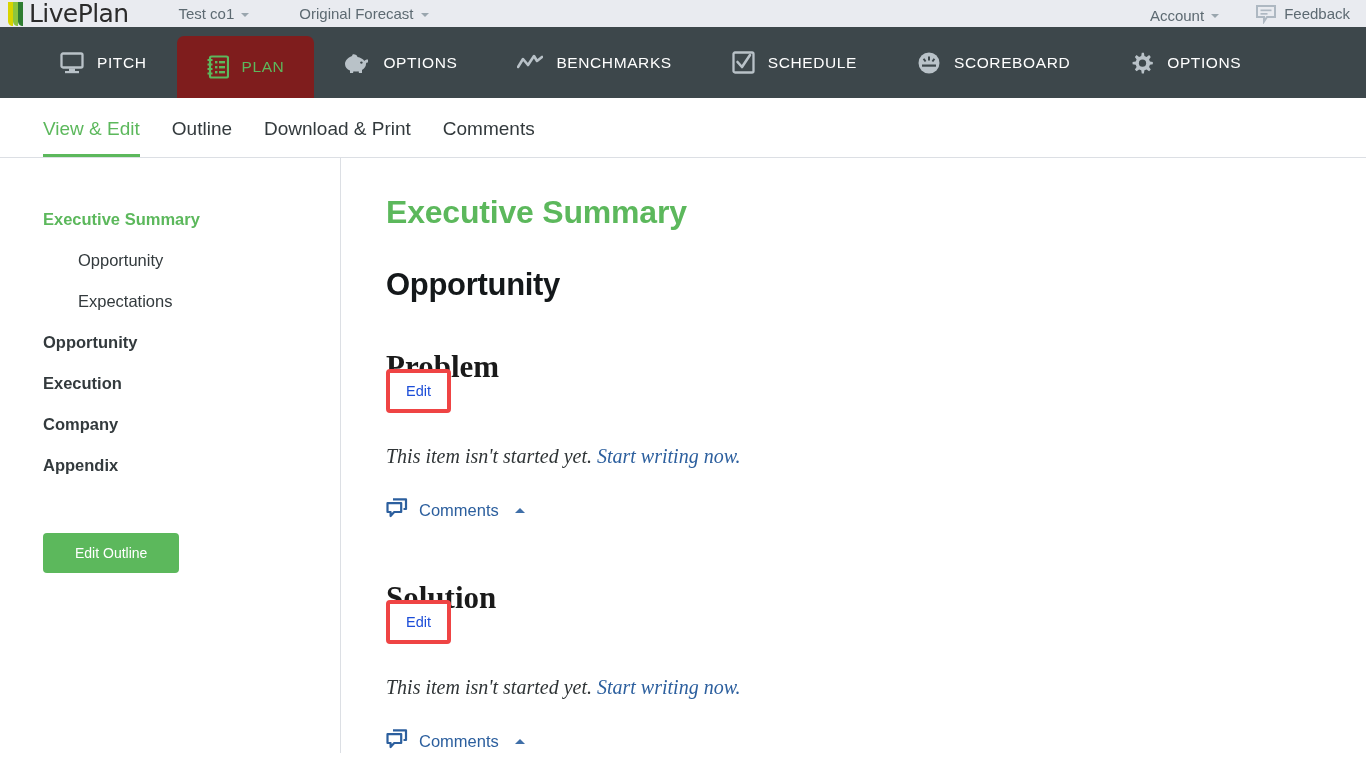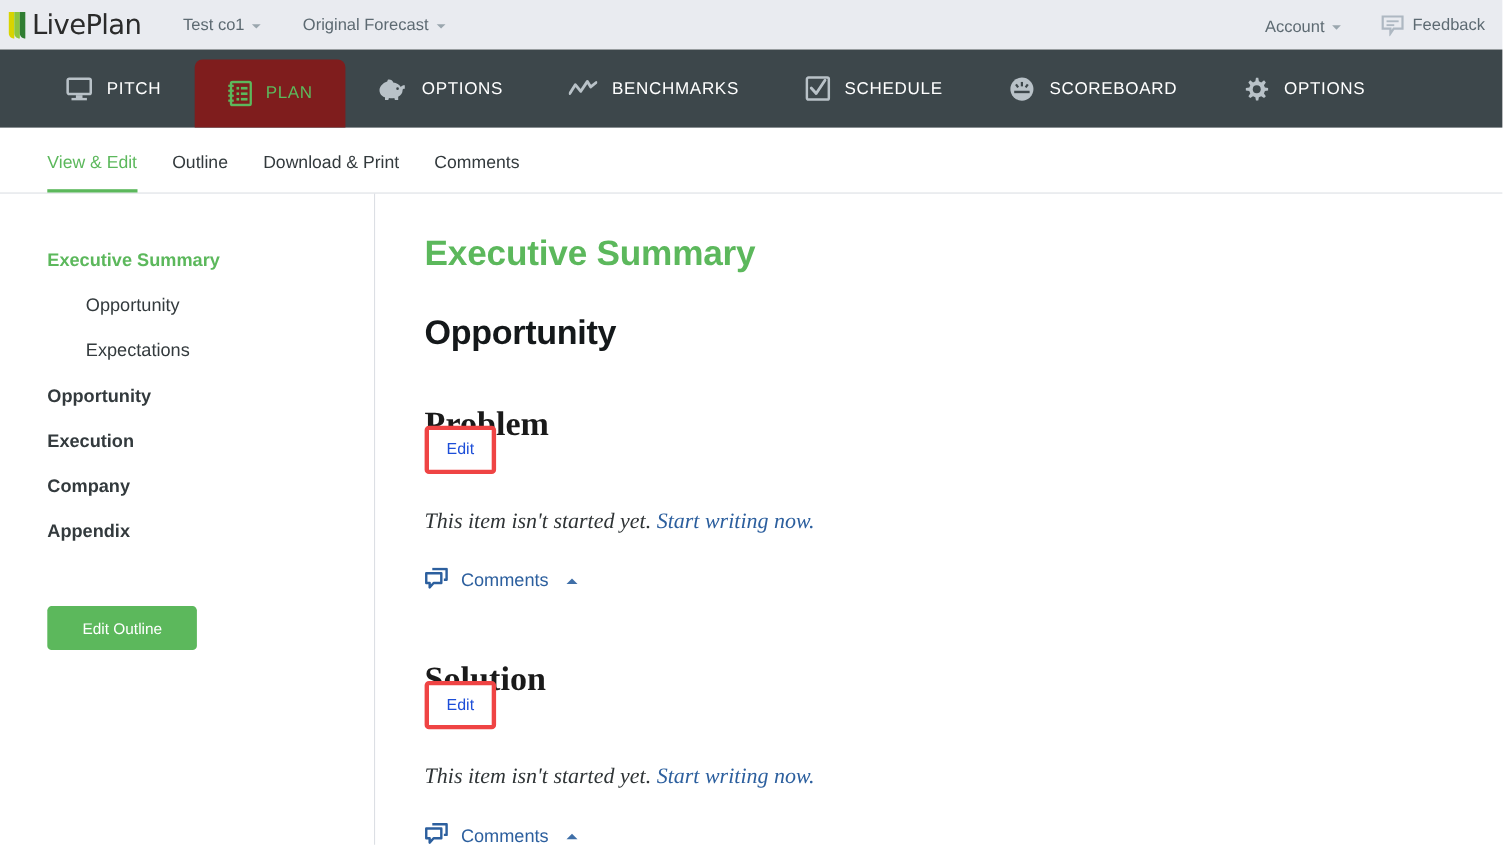--- a/index.html
+++ b/index.html
@@ -7,25 +7,26 @@
     margin: 0; padding: 0;
     width: 1366px; height: 768px;
     overflow: hidden;
     background: #ffffff;
     font-family: "Liberation Sans", sans-serif;
   }
 
   
   .top-header {
     position: relative;
-    height: 45px;
+    height: 27px;
     background: #e9ebf0;
     display: flex;
     align-items: center;
     padding: 0 16px 0 0;
+    gap: 12px;
   }
   .logo-wrap {
     display: flex;
     align-items: center;
     margin-left: 6px;
     margin-right: 38px;
   }
   .logo-mark {
     width: 22px; height: 26px;
     position: relative;
@@ -96,21 +97,21 @@
   
   .sub-nav {
     height: 60px;
     background: #fff;
     border-bottom: 1px solid #dcdfe4;
     display: flex;
     align-items: flex-end;
     padding-left: 43px;
   }
   .sub-tab {
-    font-size: 16px;
+    font-size: 19px;
     color: #333a3d;
     margin-right: 32px;
     padding-bottom: 14px;
     cursor: pointer;
     border-bottom: 3px solid transparent;
     white-space: nowrap;
   }
   .sub-tab.active {
     color: #5cb85c;
     border-bottom-color: #5cb85c;

